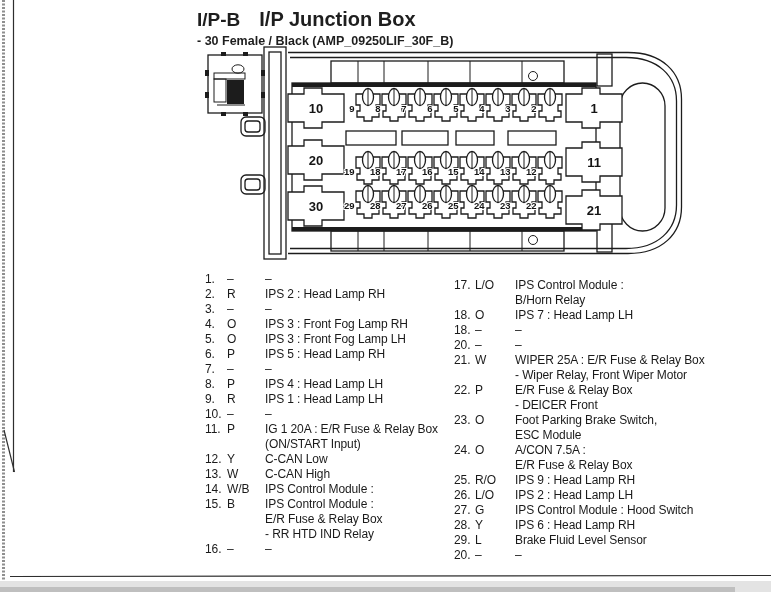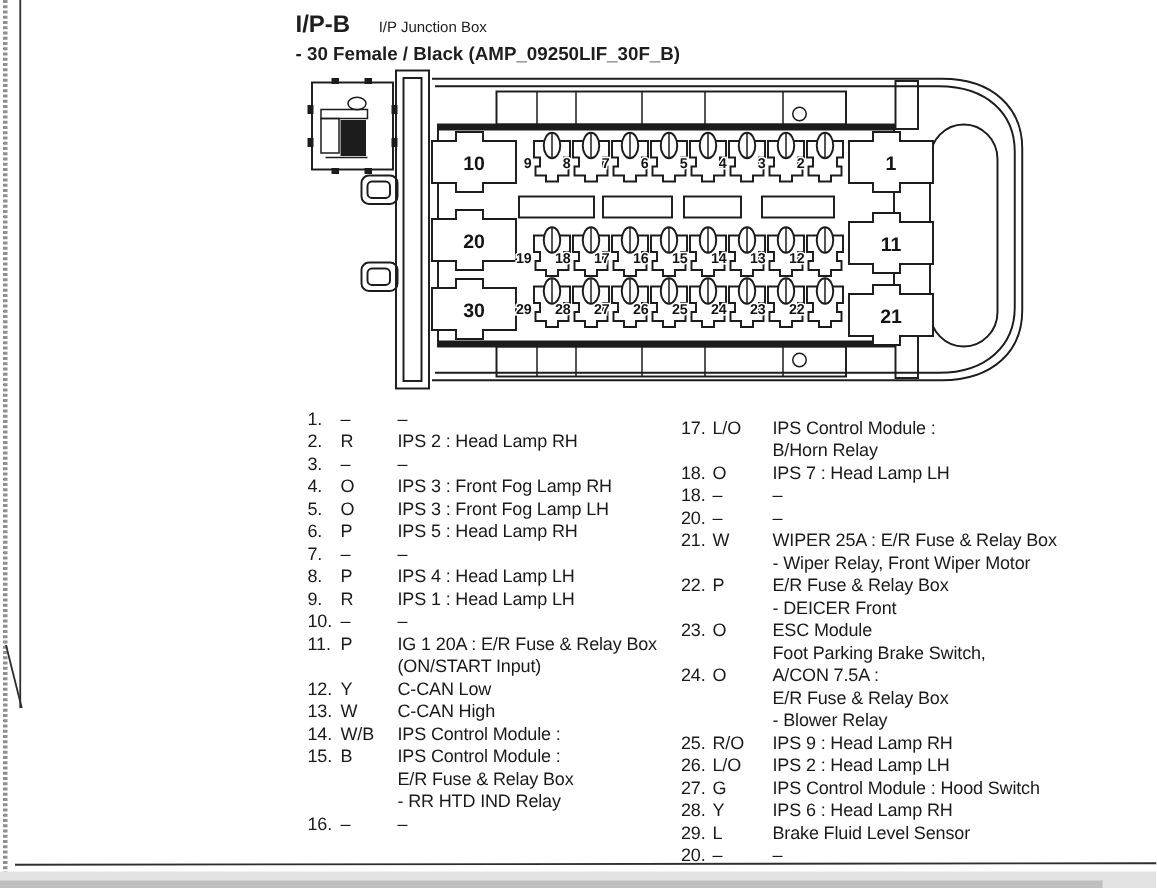--- a/index.html
+++ b/index.html
@@ -12,22 +12,22 @@
   .ln{fill:none;stroke:#1c1c1c;stroke-width:1.3;stroke-linejoin:miter}
   .thin{fill:none;stroke:#1c1c1c;stroke-width:1}
   .wfill{fill:#ffffff}
   .blk{fill:#1c1c1c;stroke:none}
   .gray-edge{stroke:#8f8f8f;stroke-width:3;stroke-dasharray:2 1.5}
   .art-line{stroke:#2e2e2e;stroke-width:1.2;fill:none}
   .term-num{font:600 9.5px "Liberation Sans",sans-serif;fill:#141414;paint-order:stroke;stroke:#ffffff;stroke-width:2px}
   .cell-num{font:600 13px "Liberation Sans",sans-serif;fill:#141414}
 
   .header{position:absolute;left:197px;top:8px;white-space:nowrap}
-  .hcode{font-size:16px;font-weight:700;margin-right:19px}
-  .htitle{font-size:10px;font-weight:400}
+  .hcode{font-size:19px;font-weight:700;margin-right:19px}
+  .htitle{font-size:20px;font-weight:700}
   .hsub{font-size:12.5px;font-weight:700;margin-top:3px}
 
   .legend-col{position:absolute;font-size:12px;line-height:15px;letter-spacing:-0.1px;color:#1a1a1a}
   .legend-left{left:205px;top:272px;width:262px}
   .legend-right{left:454px;top:278px;width:305px}
   .entry{display:flex;align-items:flex-start}
   .pin,.code{flex-shrink:0;flex-grow:0}
   .legend-left .pin{flex-basis:22px}
   .legend-left .code{flex-basis:38px}
   .legend-right .pin{flex-basis:21px}
@@ -455,31 +455,30 @@
       <span class="code">P</span>
       <span class="desc">
         <div>E/R Fuse &amp; Relay Box</div>
         <div>- DEICER Front</div>
       </span>
     </div>
     <div class="entry">
       <span class="pin">23.</span>
       <span class="code">O</span>
       <span class="desc">
+        <div>Foot Parking Brake Switch,</div>
         <div>ESC Module</div>
-        <div>Foot Parking Brake Switch,</div>
       </span>
     </div>
     <div class="entry">
       <span class="pin">24.</span>
       <span class="code">O</span>
       <span class="desc">
         <div>A/CON 7.5A :</div>
         <div>E/R Fuse &amp; Relay Box</div>
-        <div>- Blower Relay</div>
       </span>
     </div>
     <div class="entry">
       <span class="pin">25.</span>
       <span class="code">R/O</span>
       <span class="desc">
         <div>IPS 9 : Head Lamp RH</div>
       </span>
     </div>
     <div class="entry">

